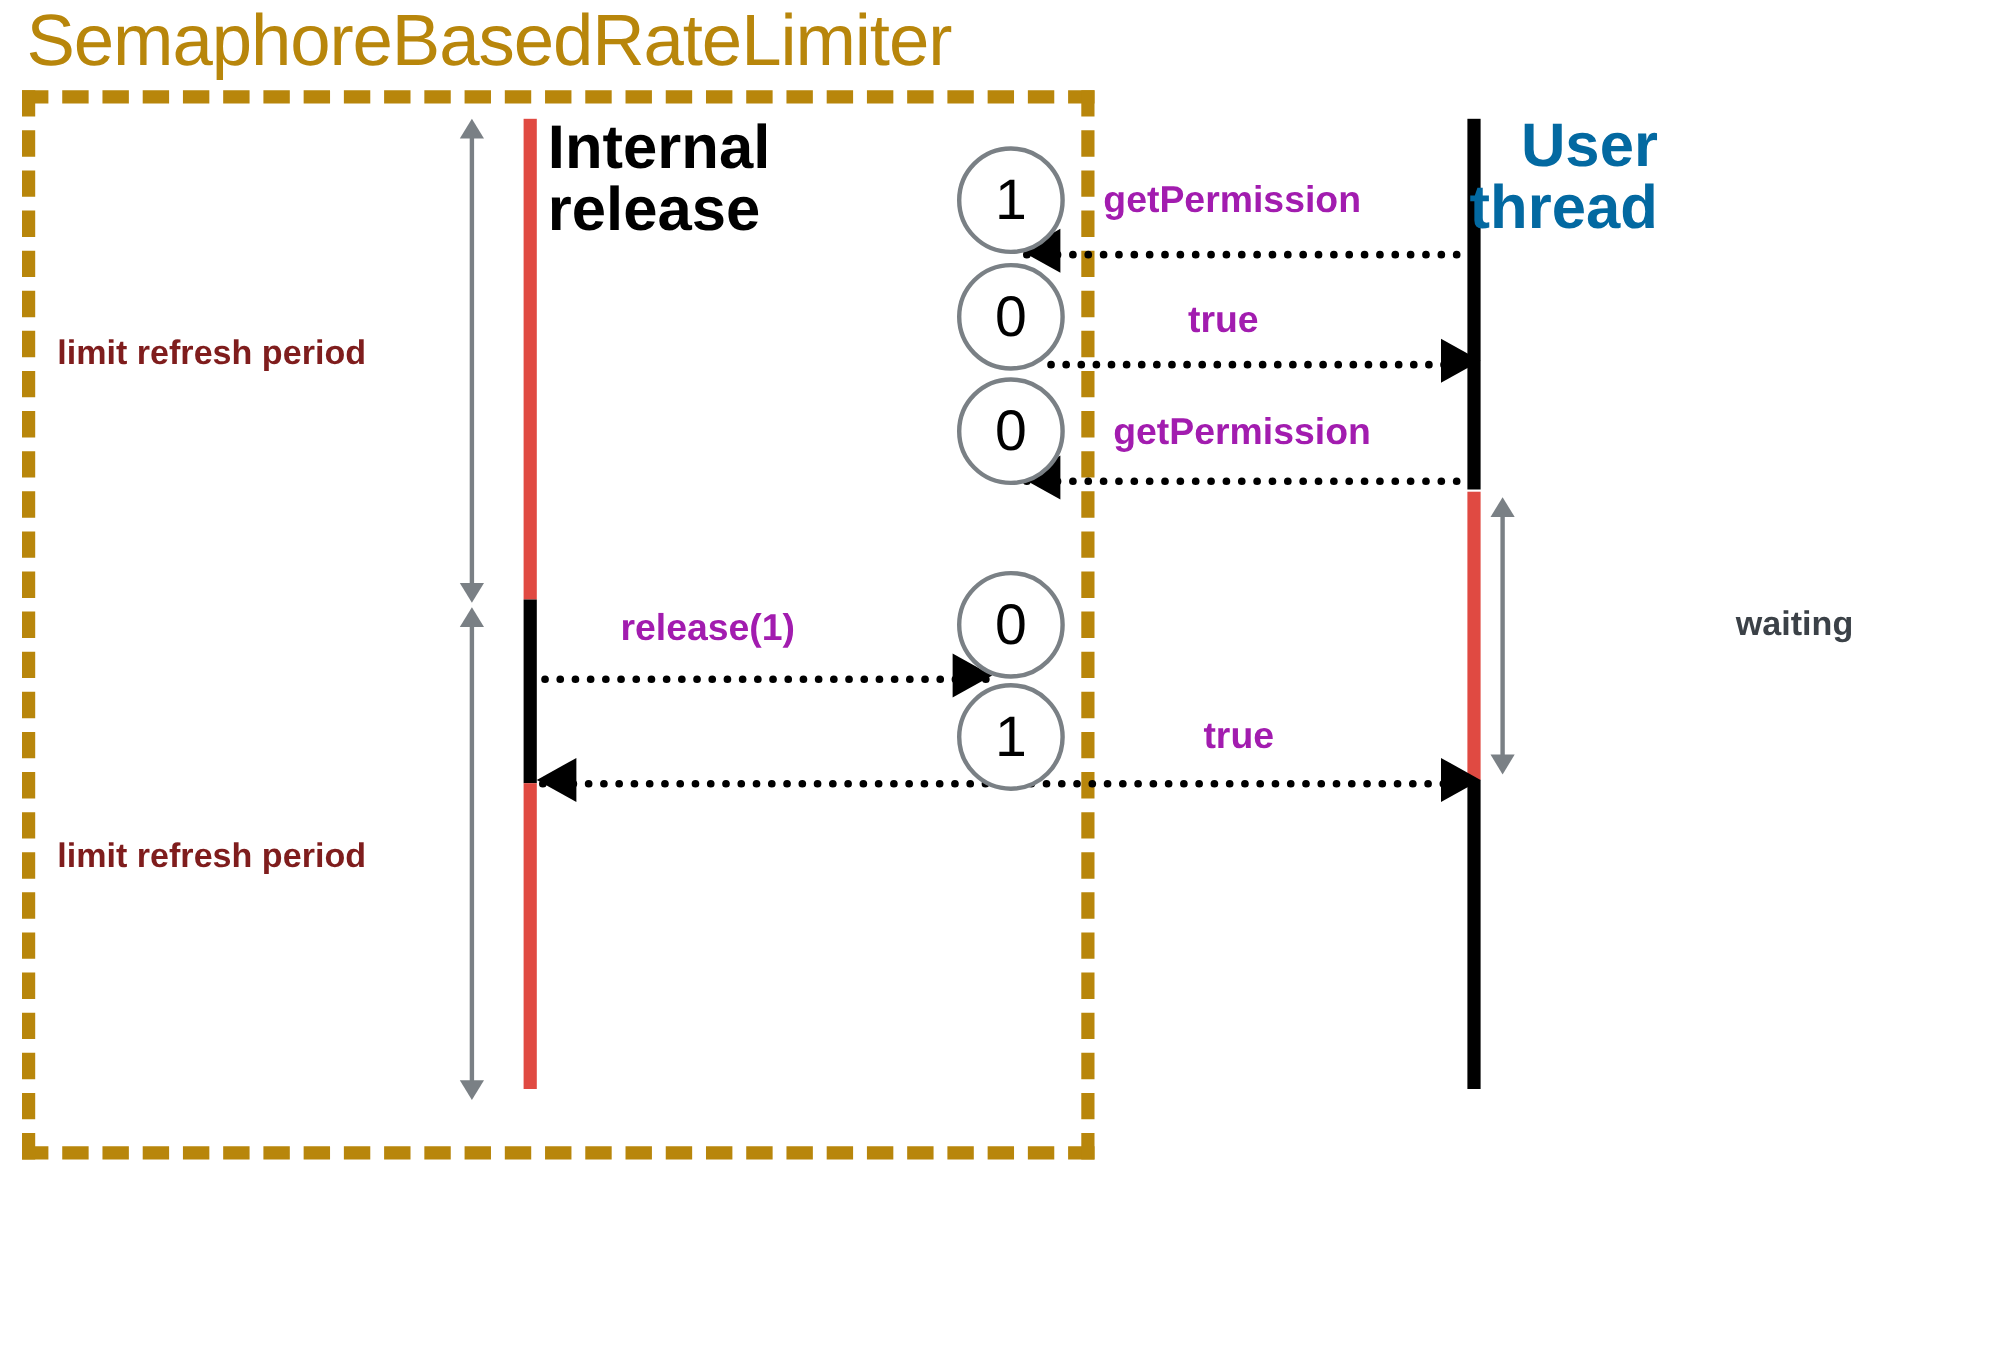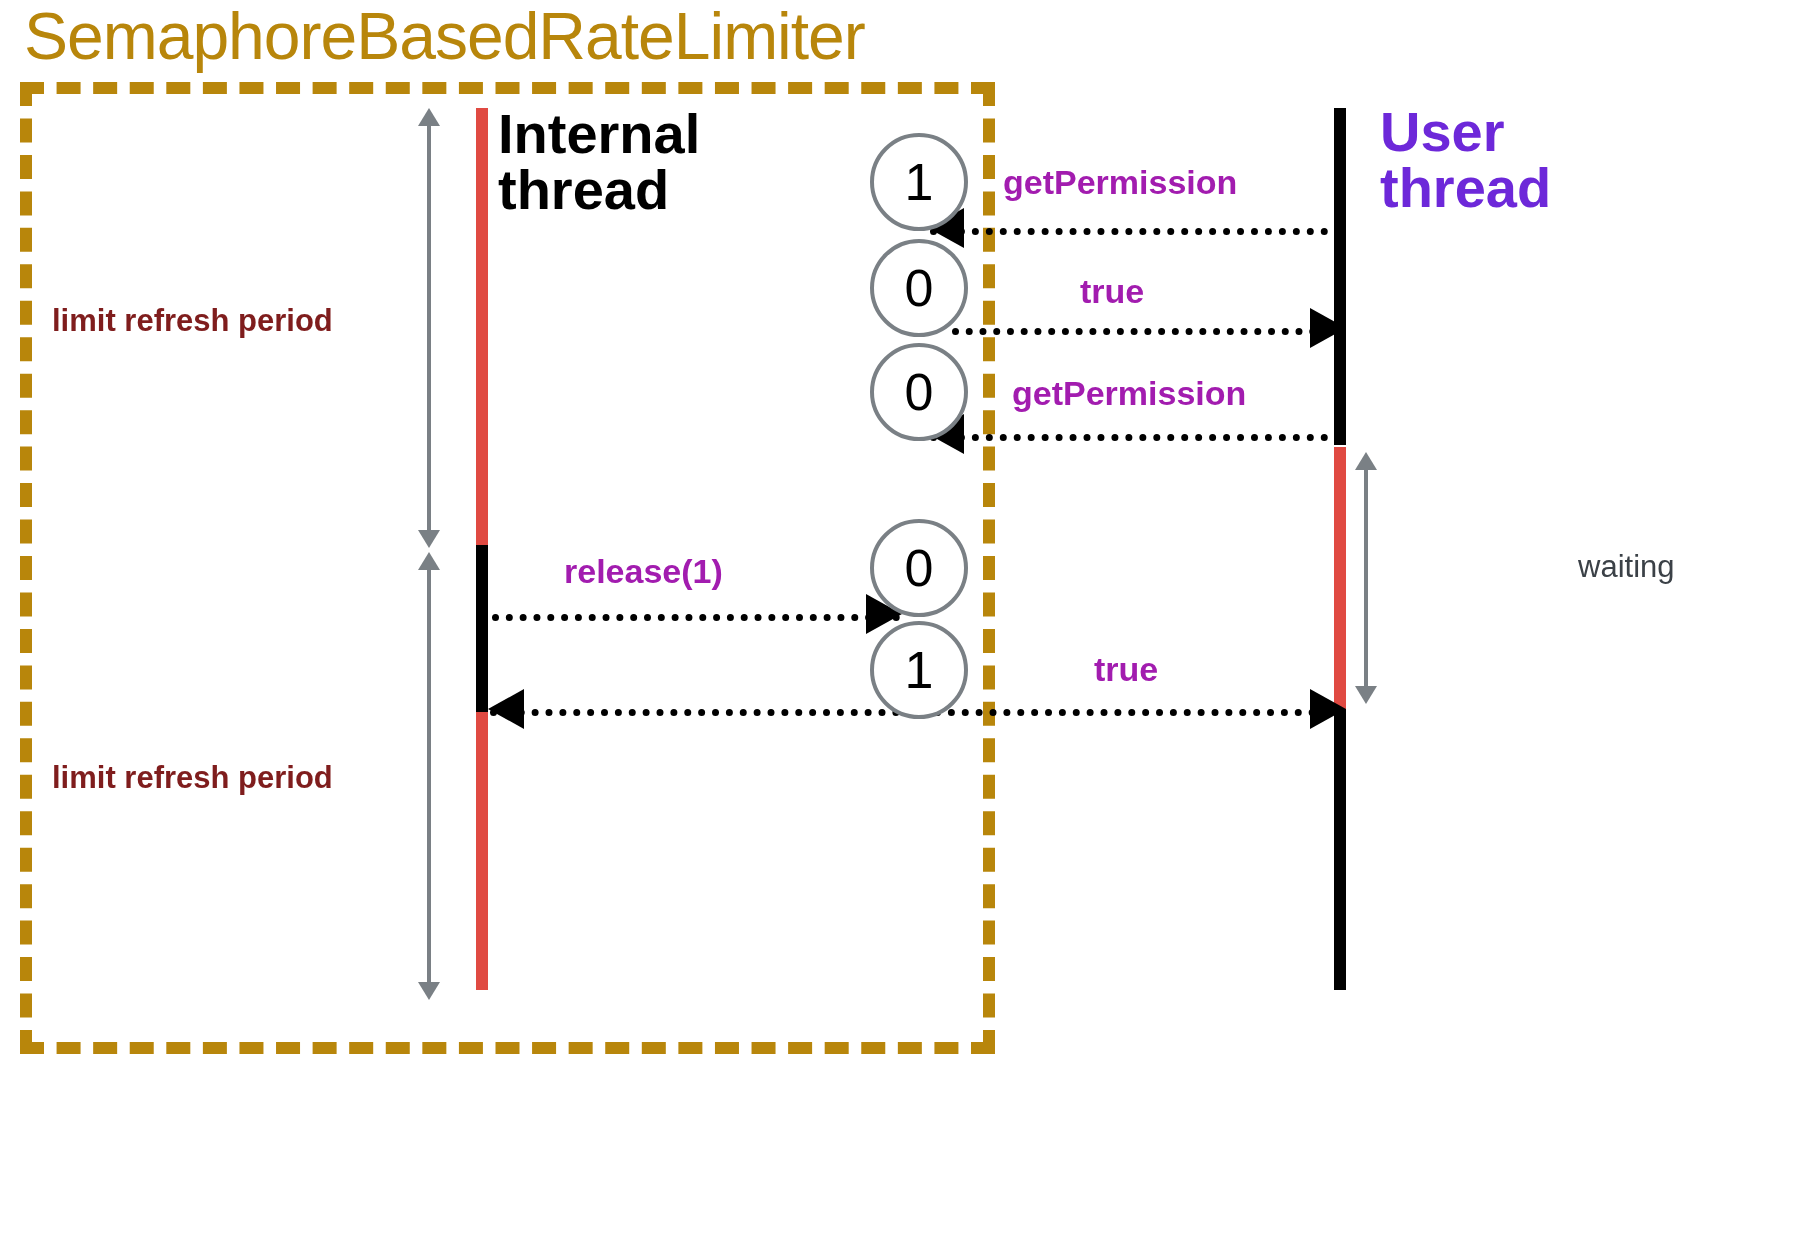--- a/index.html
+++ b/index.html
@@ -28,21 +28,21 @@
   .ll-black{background:#000000;width:12px;}
 
   
   .part-label{
     position:absolute;
     font-family:"Liberation Sans",sans-serif;
     font-weight:bold;font-size:56px;line-height:1.0;
     white-space:pre-line;
   }
   .part-internal{left:498px;top:106px;color:#000000;text-align:left;}
-  .part-user{left:1380px;top:104px;color:#6d28d9;text-align:left;}
+  .part-user{left:1336px;top:104px;color:#0369a1;text-align:right;}
 
   
   .vbracket{position:absolute;}
   .vbracket .stem{
     position:absolute;left:50%;transform:translateX(-50%);
     width:4px;background:#7a8085;
   }
   .arrowhead{position:absolute;left:50%;transform:translateX(-50%);
     width:0;height:0;border-left:11px solid transparent;border-right:11px solid transparent;}
   .ah-up{border-bottom:18px solid #7a8085;top:0;}
@@ -52,21 +52,21 @@
   .period-label{
     position:absolute;
     font-family:"Liberation Sans",sans-serif;
     font-weight:bold;font-size:31px;color:#7f1d1d;white-space:nowrap;
   }
 
   
   .waiting-label{
     position:absolute;left:1578px;top:549px;
     font-family:"Liberation Sans",sans-serif;
-    font-weight:normal;font-size:31px;color:#3b4147;white-space:nowrap;
+    font-weight:bold;font-size:31px;color:#3b4147;white-space:nowrap;
   }
 
   
   .msg{position:absolute;height:0;}
   .msg .dots{
     position:absolute;top:0;left:0;height:0;
     border-top:7px dotted #000000;
     width:100%;
   }
   .msg-label{
@@ -116,21 +116,21 @@
     <div class="stem" style="top:14px;height:420px;"></div>
     <div class="arrowhead ah-down"></div>
   </div>
   <div class="period-label" style="left:52px;top:760px;">limit refresh period</div>
 
   <div class="lifeline ll-red" style="left:476px;top:108px;height:437px;"></div>
   <div class="lifeline ll-black" style="left:476px;top:545px;height:167px;"></div>
   <div class="lifeline ll-red" style="left:476px;top:712px;height:278px;"></div>
 
   <div class="part-label part-internal">Internal
-thread</div>
+release</div>
 
   <div class="lifeline ll-black" style="left:1334px;top:108px;height:337px;"></div>
   <div class="lifeline ll-red" style="left:1334px;top:447px;height:262px;"></div>
   <div class="lifeline ll-black" style="left:1334px;top:709px;height:281px;"></div>
 
   <div class="part-label part-user">User
 thread</div>
 
   <div class="vbracket" style="left:1351px;top:452px;width:30px;height:252px;">
     <div class="arrowhead ah-up"></div>

